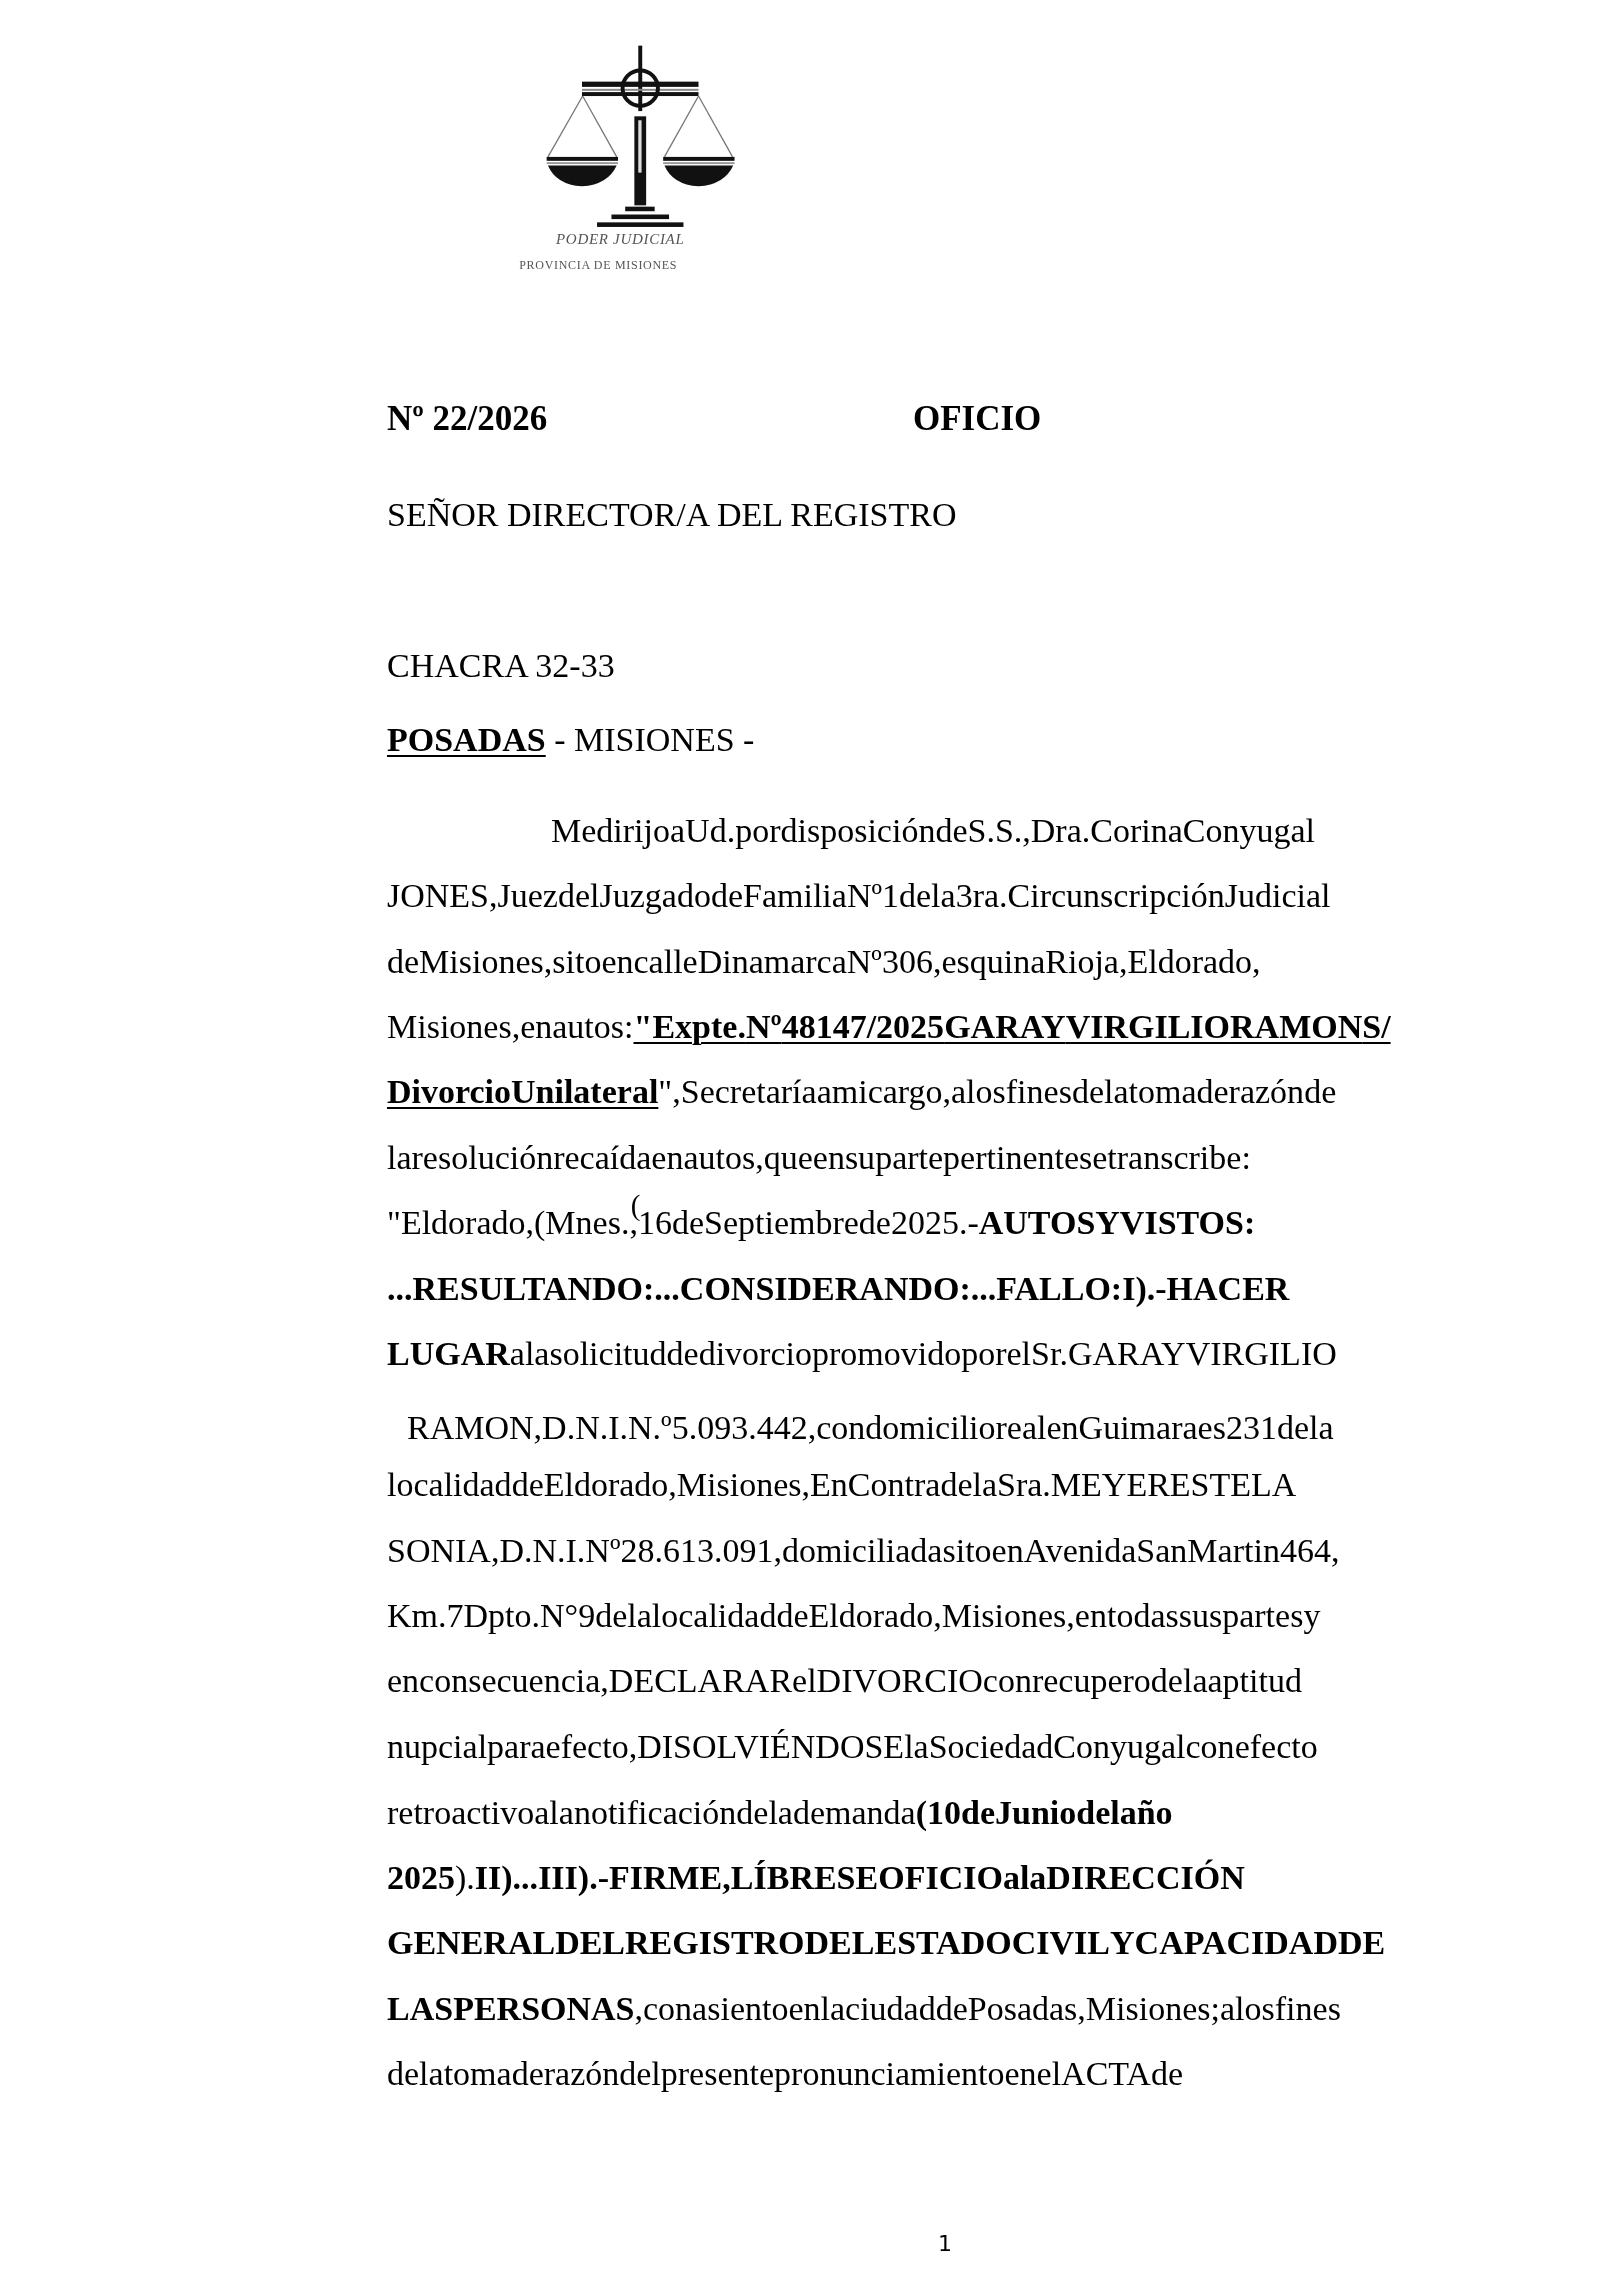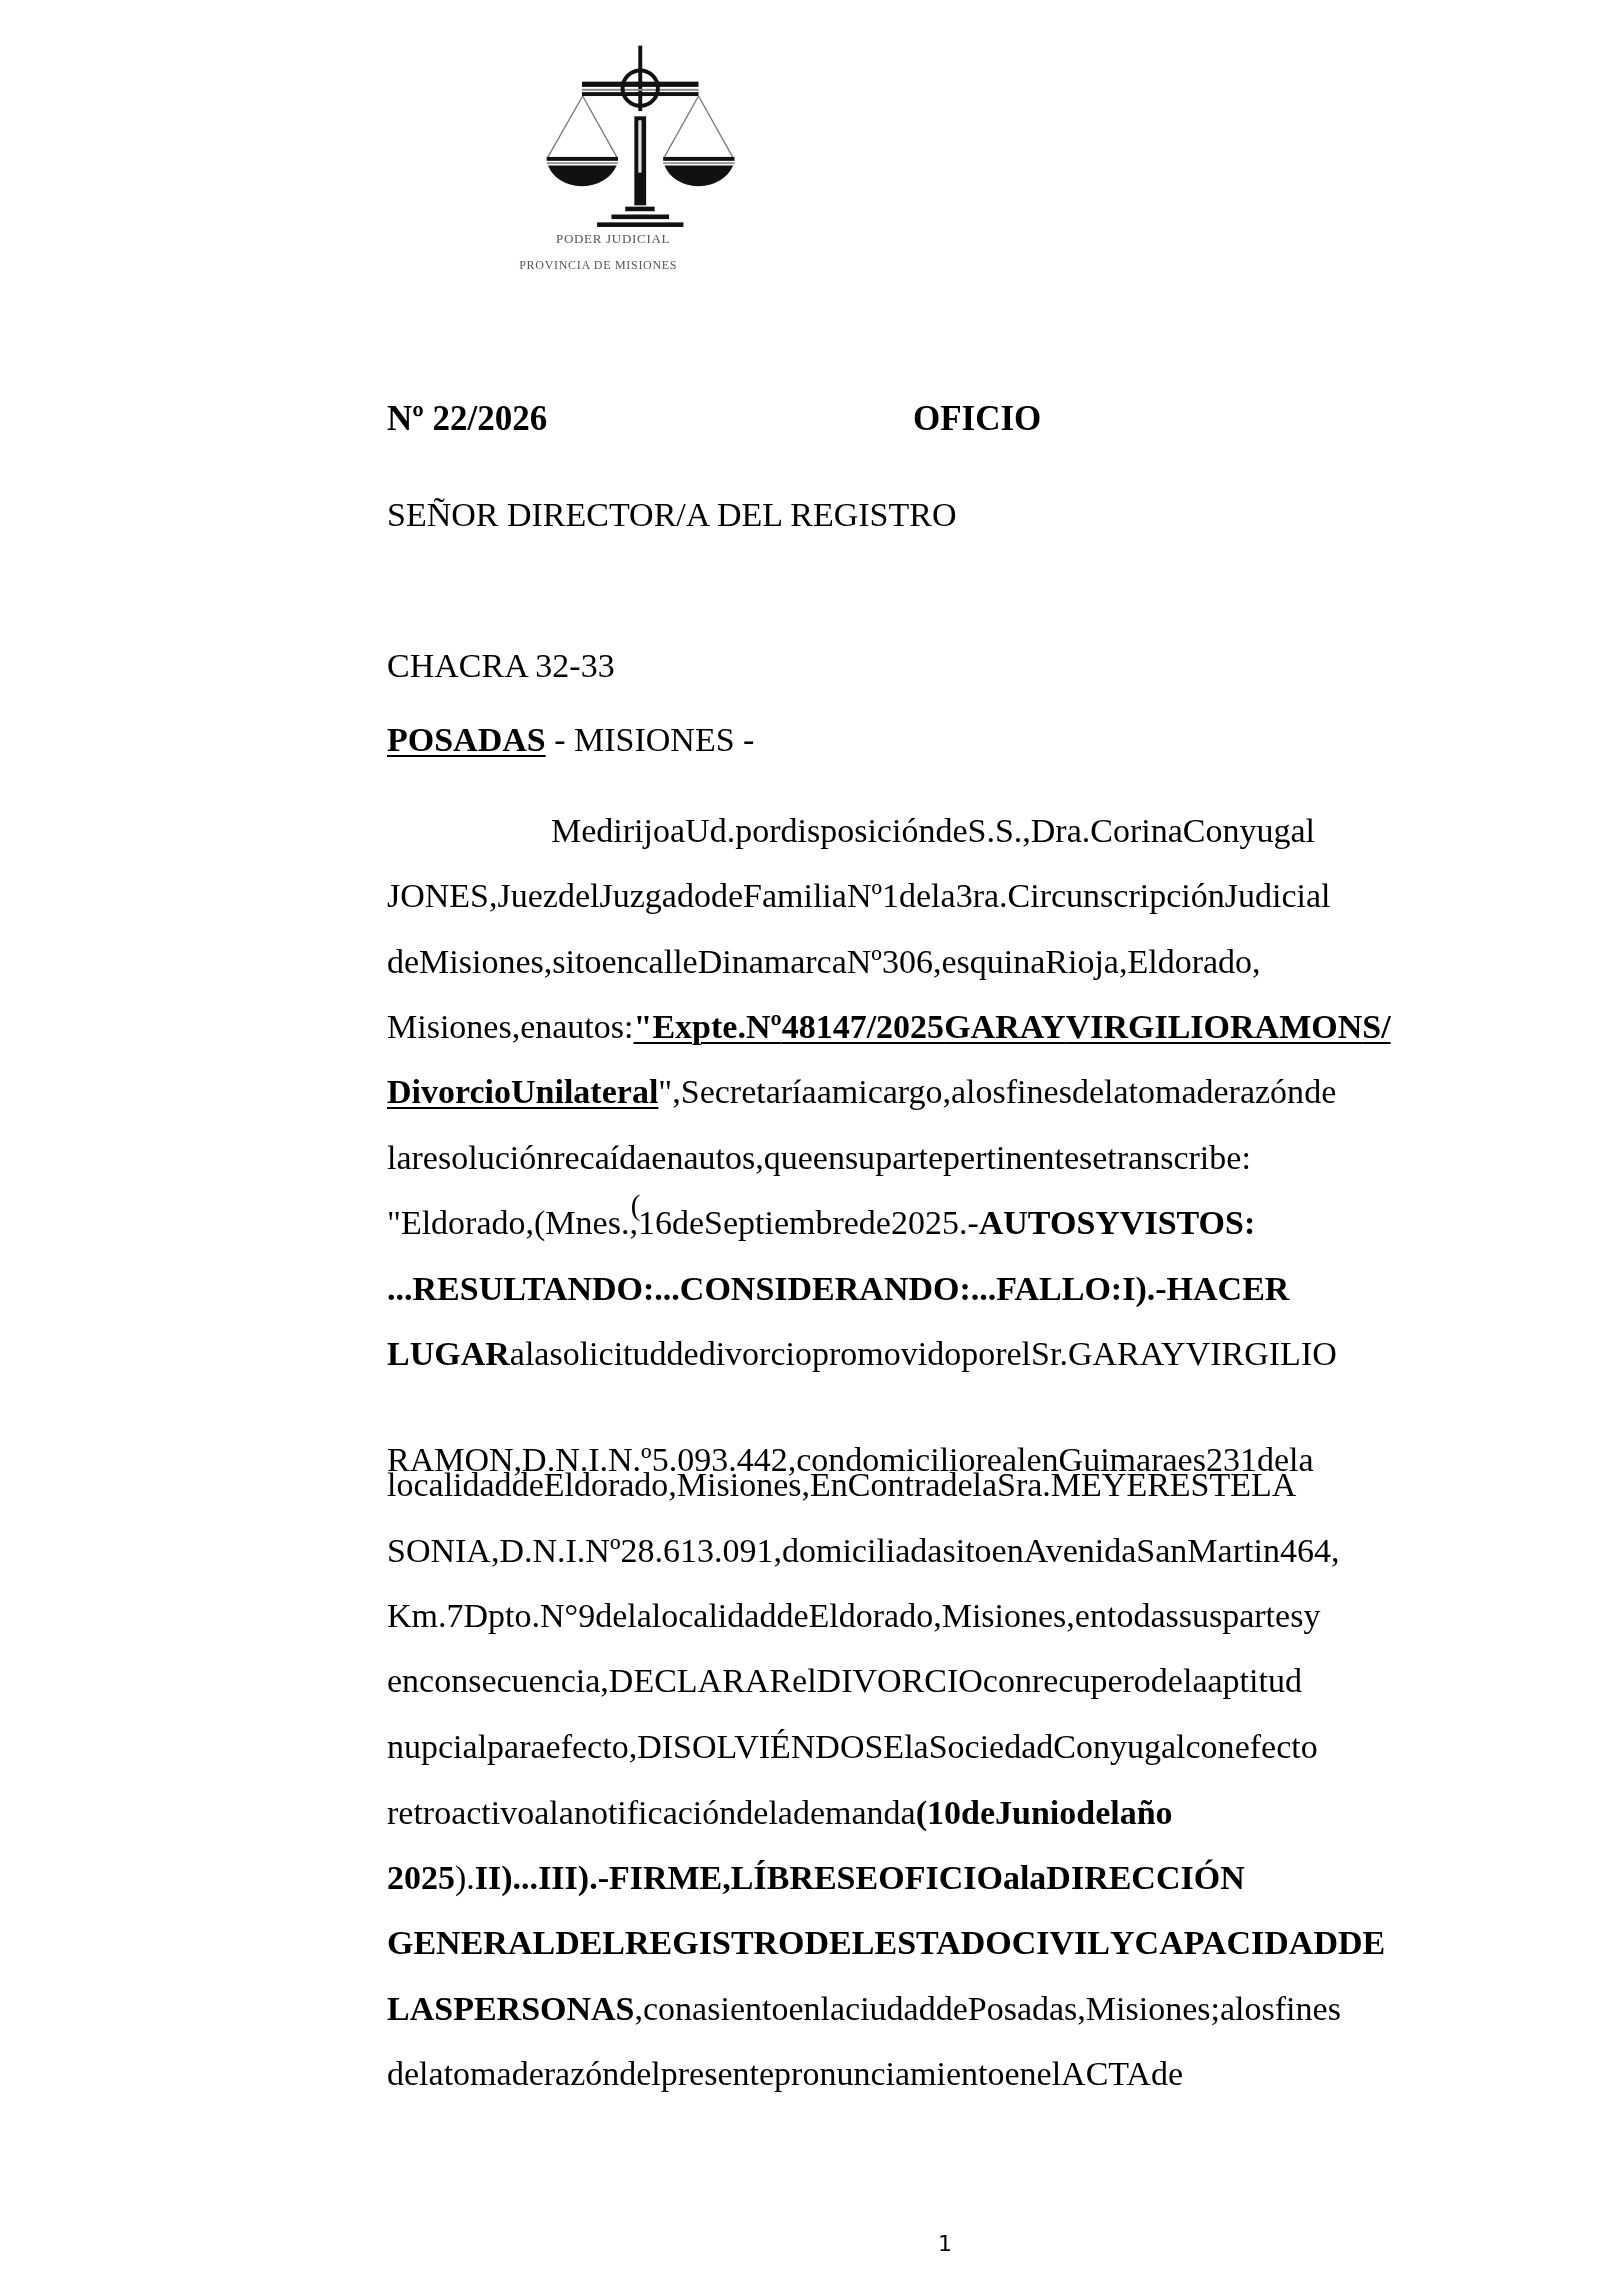--- a/index.html
+++ b/index.html
@@ -3,21 +3,21 @@
 <meta charset="utf-8">
 <style>
   html, body { margin: 0; padding: 0; background: #ffffff; }
   body { width: 1623px; height: 2295px; position: relative; overflow: hidden;
          font-family: "Liberation Serif", "DejaVu Serif", serif; color: #000; }
   .page { position: absolute; left: 0; top: 0; width: 1623px; height: 2295px; background: #fff; }
   .logo { position: absolute; left: 510px; top: 39px; width: 288px; height: 249px; }
   .logo svg { position: absolute; left: 0; top: 0; }
   .logo-text { position: absolute; font-family: "Liberation Serif", "DejaVu Serif", serif;
                color: #555; white-space: nowrap; letter-spacing: 0.7px; }
-  .logo-line1 { left: 46px; top: 192px; font-size: 13px; }
+  .logo-line1 { left: 46px; top: 192px; font-size: 15px; font-style: italic; }
   .logo-line2 { left: 9.2px; top: 219px; font-size: 12px; }
 
   .line { position: absolute; white-space: nowrap; font-size: 34px; line-height: 39px; }
   .ref { left: 387px; top: 399px; font-weight: bold; font-size: 35px; }
   .oficio { left: 913px; top: 399px; font-weight: bold; font-size: 35px; }
 
   .addr { left: 387px; font-size: 34px; }
 
   .body-line { position: absolute; left: 387px; width: 1120px; font-size: 34px; line-height: 39px;
                text-align: justify; text-align-last: justify; white-space: nowrap; }
@@ -212,21 +212,21 @@
           <span><span>de</span></span>
           <span><span>divorcio</span></span>
           <span><span>promovido</span></span>
           <span><span>por</span></span>
           <span><span>el</span></span>
           <span><span>Sr.</span></span>
           <span><span>GARAY</span></span>
           <span><span>VIRGILIO</span></span>
         </div>
       </div>
-      <div class="body-line" style="top: 1440px;">
+      <div class="body-line" style="top: 1408px; margin-left: 20px;">
         <div class="jl">
           <span><span>RAMON,</span></span>
           <span><span>D.N.I.</span></span>
           <span><span>N.º</span></span>
           <span><span>5.093.442,</span></span>
           <span><span>con</span></span>
           <span><span>domicilio</span></span>
           <span><span>real</span></span>
           <span><span>en</span></span>
           <span><span>Guimaraes</span></span>

